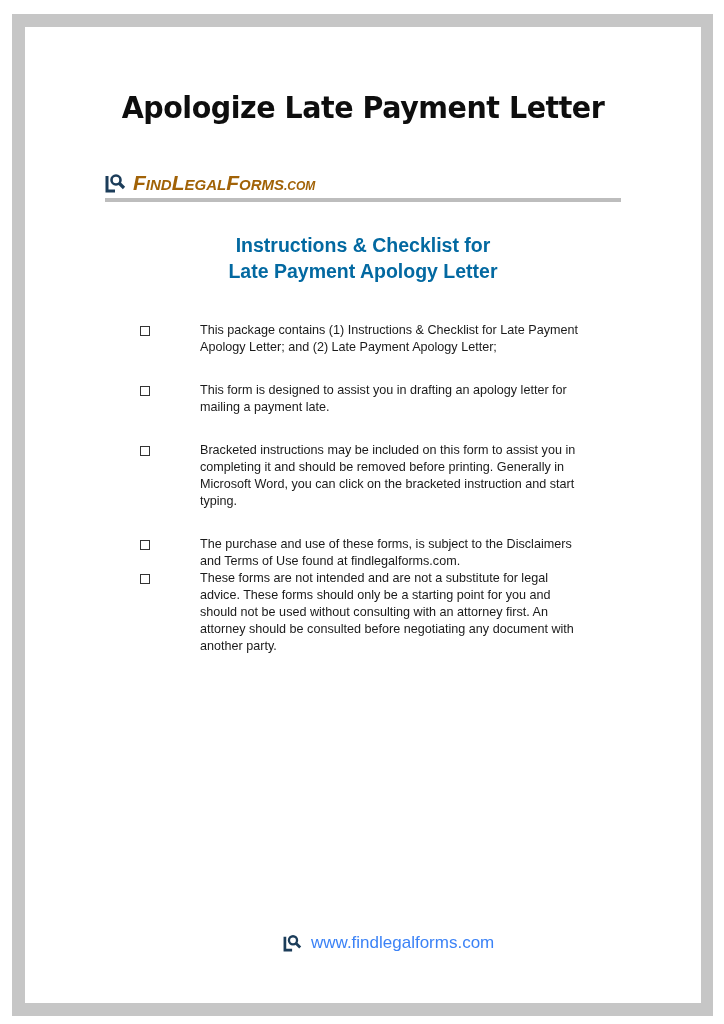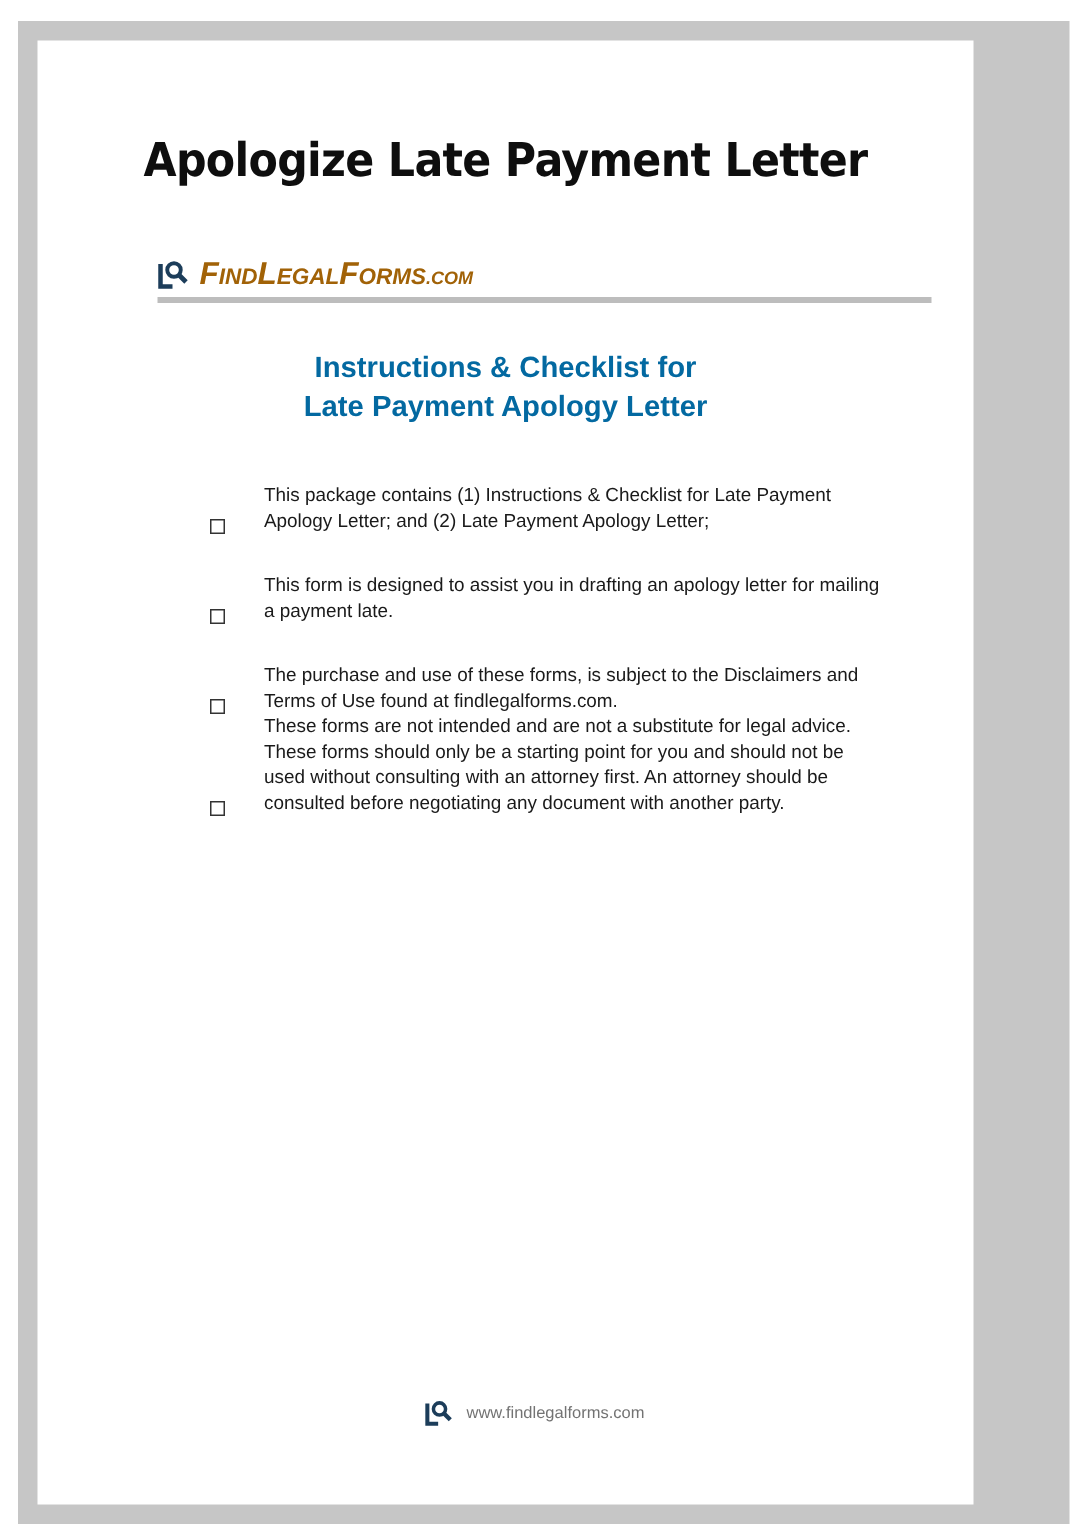--- a/index.html
+++ b/index.html
@@ -1,32 +1,32 @@
 <!DOCTYPE html>
 <html><head>
   <meta charset="utf-8">
   <style>
     html, body { margin: 0; padding: 0; background: #ffffff; }
     body { width: 724px; height: 1024px; position: relative; overflow: hidden; font-family: "Liberation Sans", sans-serif; }
     .frame { position: absolute; left: 12px; top: 14px; width: 701px; height: 1002px; background: #c6c6c6; }
-    .page { position: absolute; left: 25px; top: 27px; width: 624px; height: 976px; background: #ffffff; }
+    .page { position: absolute; left: 25px; top: 27px; width: 676px; height: 976px; background: #ffffff; }
     .main-title { position: absolute; left: 0; width: 100%; top: 62px; text-align: center; font-family: "DejaVu Sans", sans-serif; font-weight: bold; font-size: 31px; color: #0e0e0e; letter-spacing: -0.5px; transform: scaleX(0.92); }
     .logo { position: absolute; left: 80px; top: 144px; display: flex; align-items: center; }
     .logo svg { display: block; }
     .logo-text { font-family: "Liberation Sans", sans-serif; font-weight: bold; font-style: italic; color: #a16207; font-size: 21px; margin-left: 6px; letter-spacing: 0px; }
     .logo-text .sm { font-size: 15px; }
     .logo-text .dot { font-size: 12px; }
     .rule { position: absolute; left: 80px; top: 171px; width: 516px; height: 4px; background: #bdbdbd; }
     .doc-title { position: absolute; left: 0; width: 100%; top: 205px; text-align: center; font-family: "Liberation Sans", sans-serif; font-weight: bold; font-size: 19.5px; line-height: 26px; color: #0369a1; }
     .checklist { position: absolute; left: 115px; top: 295px; width: 450px; margin: 0; padding: 0; list-style: none; }
-    .item { display: flex; align-items: flex-end; font-size: 12.6px; line-height: 17px; color: #1a1a1a; }
+    .item { display: flex; align-items: flex-start; font-size: 12.6px; line-height: 17px; color: #1a1a1a; gap: 24px; }
     .box { width: 8px; height: 8px; border: 1px solid #333; margin-top: 4px; flex: 0 0 auto; }
     .item-text { margin-left: 26px; }
     .footer { position: absolute; left: 258px; top: 906px; display: flex; align-items: center; }
-    .footer-text { font-size: 11px; color: #737373; margin-left: 8px; }
+    .footer-text { font-size: 17px; color: #3b82f6; margin-left: 8px; }
   </style>
 </head>
 <body>
 
 <div class="frame"></div>
 <div class="page">
   <div class="main-title">Apologize Late Payment Letter</div>
 
   <div class="logo">
     <svg width="22" height="20" viewBox="0 0 22 20">
@@ -45,20 +45,24 @@
 
   <ul class="checklist">
     <li class="item" style="margin-bottom:26px">
       <span class="box"></span>
       <span class="item-text">This package contains (1) Instructions &amp; Checklist for Late Payment Apology Letter; and (2) Late Payment Apology Letter;</span>
     </li>
     <li class="item" style="margin-bottom:26px">
       <span class="box"></span>
       <span class="item-text">This form is designed to assist you in drafting an apology letter for mailing a payment late.</span>
     </li>
+    <li class="item" style="margin-bottom:26px">
+      <span class="box"></span>
+      <span class="item-text">Bracketed instructions may be included on this form to assist you in completing it and should be removed before printing. Generally in Microsoft Word, you can click on the bracketed instruction and start typing.</span>
+    </li>
     <li class="item">
       <span class="box"></span>
       <span class="item-text">The purchase and use of these forms, is subject to the Disclaimers and Terms of Use found at findlegalforms.com.</span>
     </li>
     <li class="item" style="margin-bottom:26px">
       <span class="box"></span>
       <span class="item-text">These forms are not intended and are not a substitute for legal advice. These forms should only be a starting point for you and should not be used without consulting with an attorney first. An attorney should be consulted before negotiating any document with another party.</span>
     </li>
   </ul>
 

